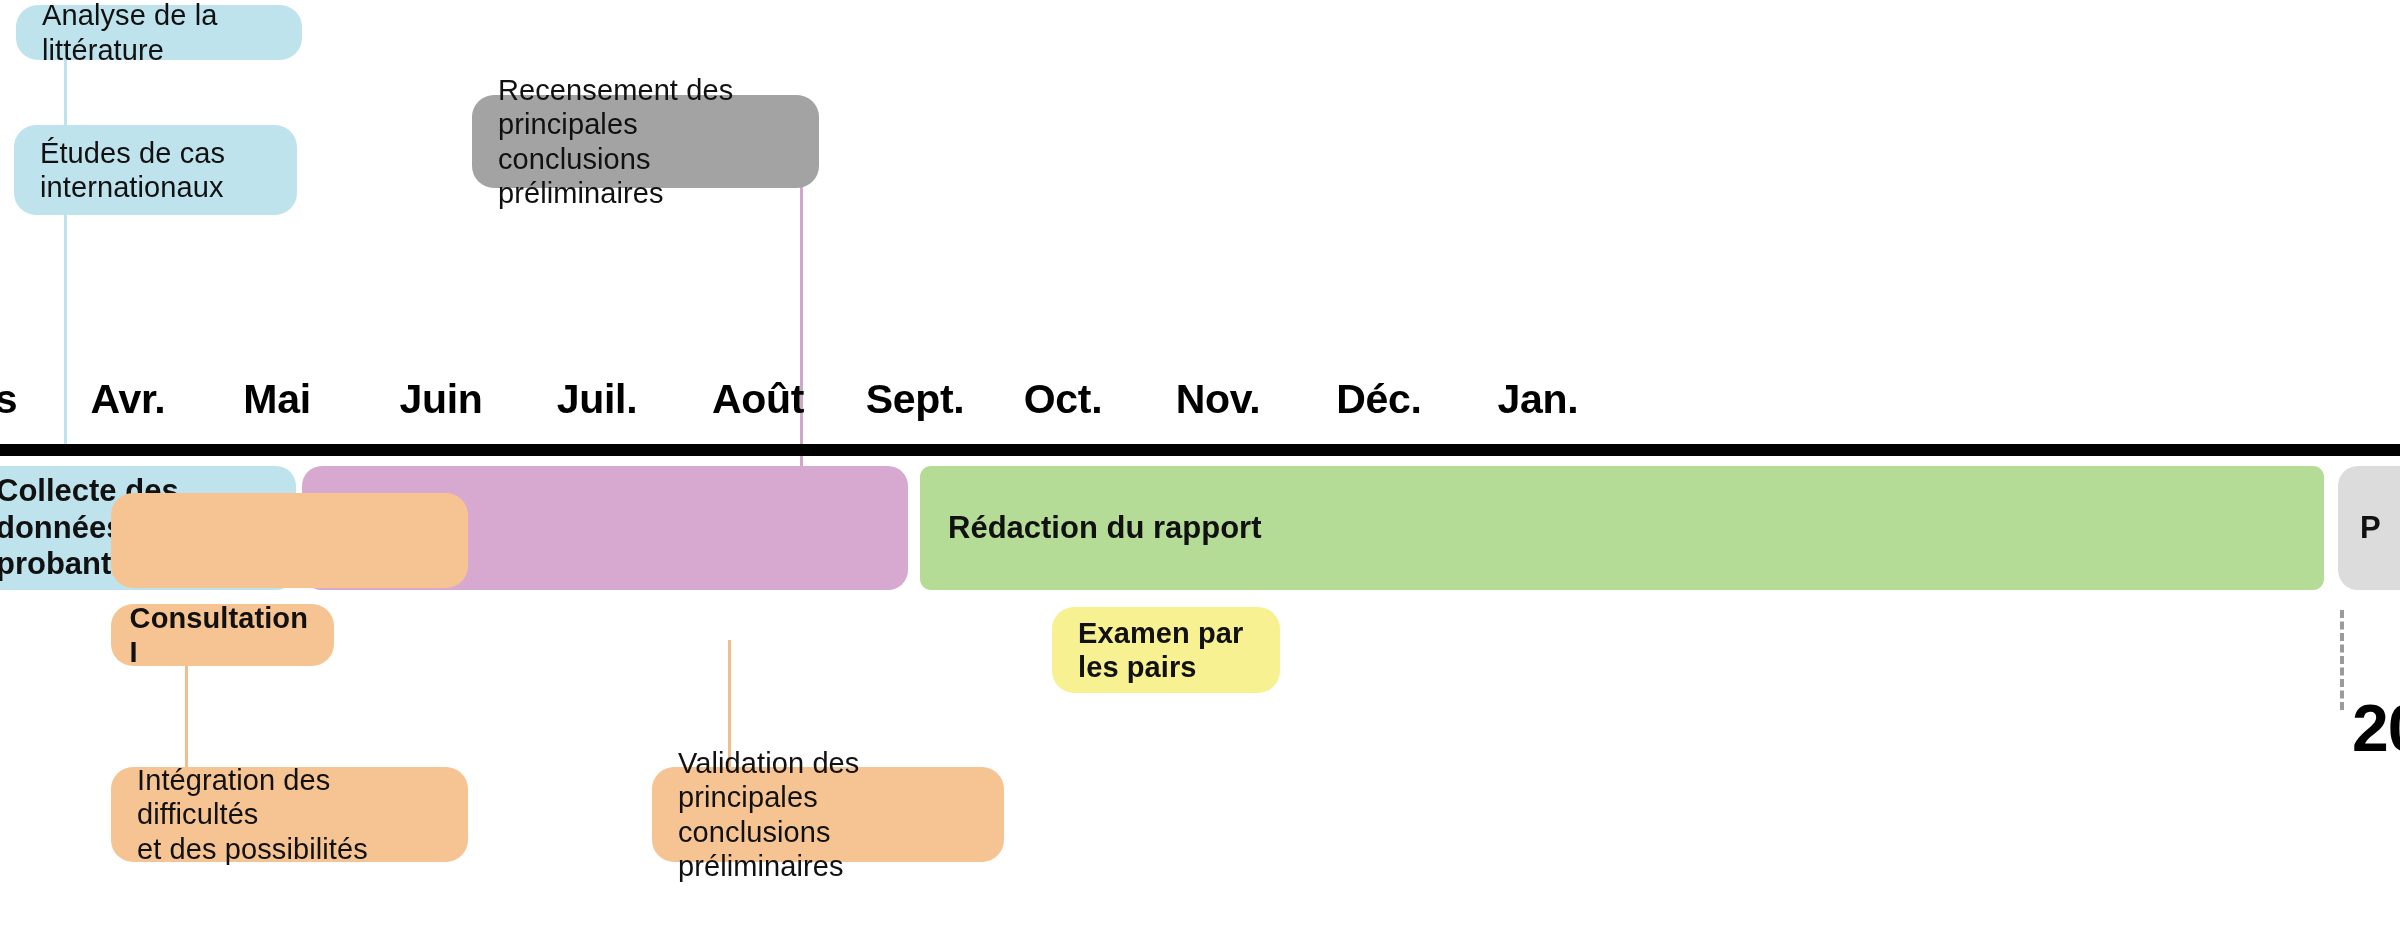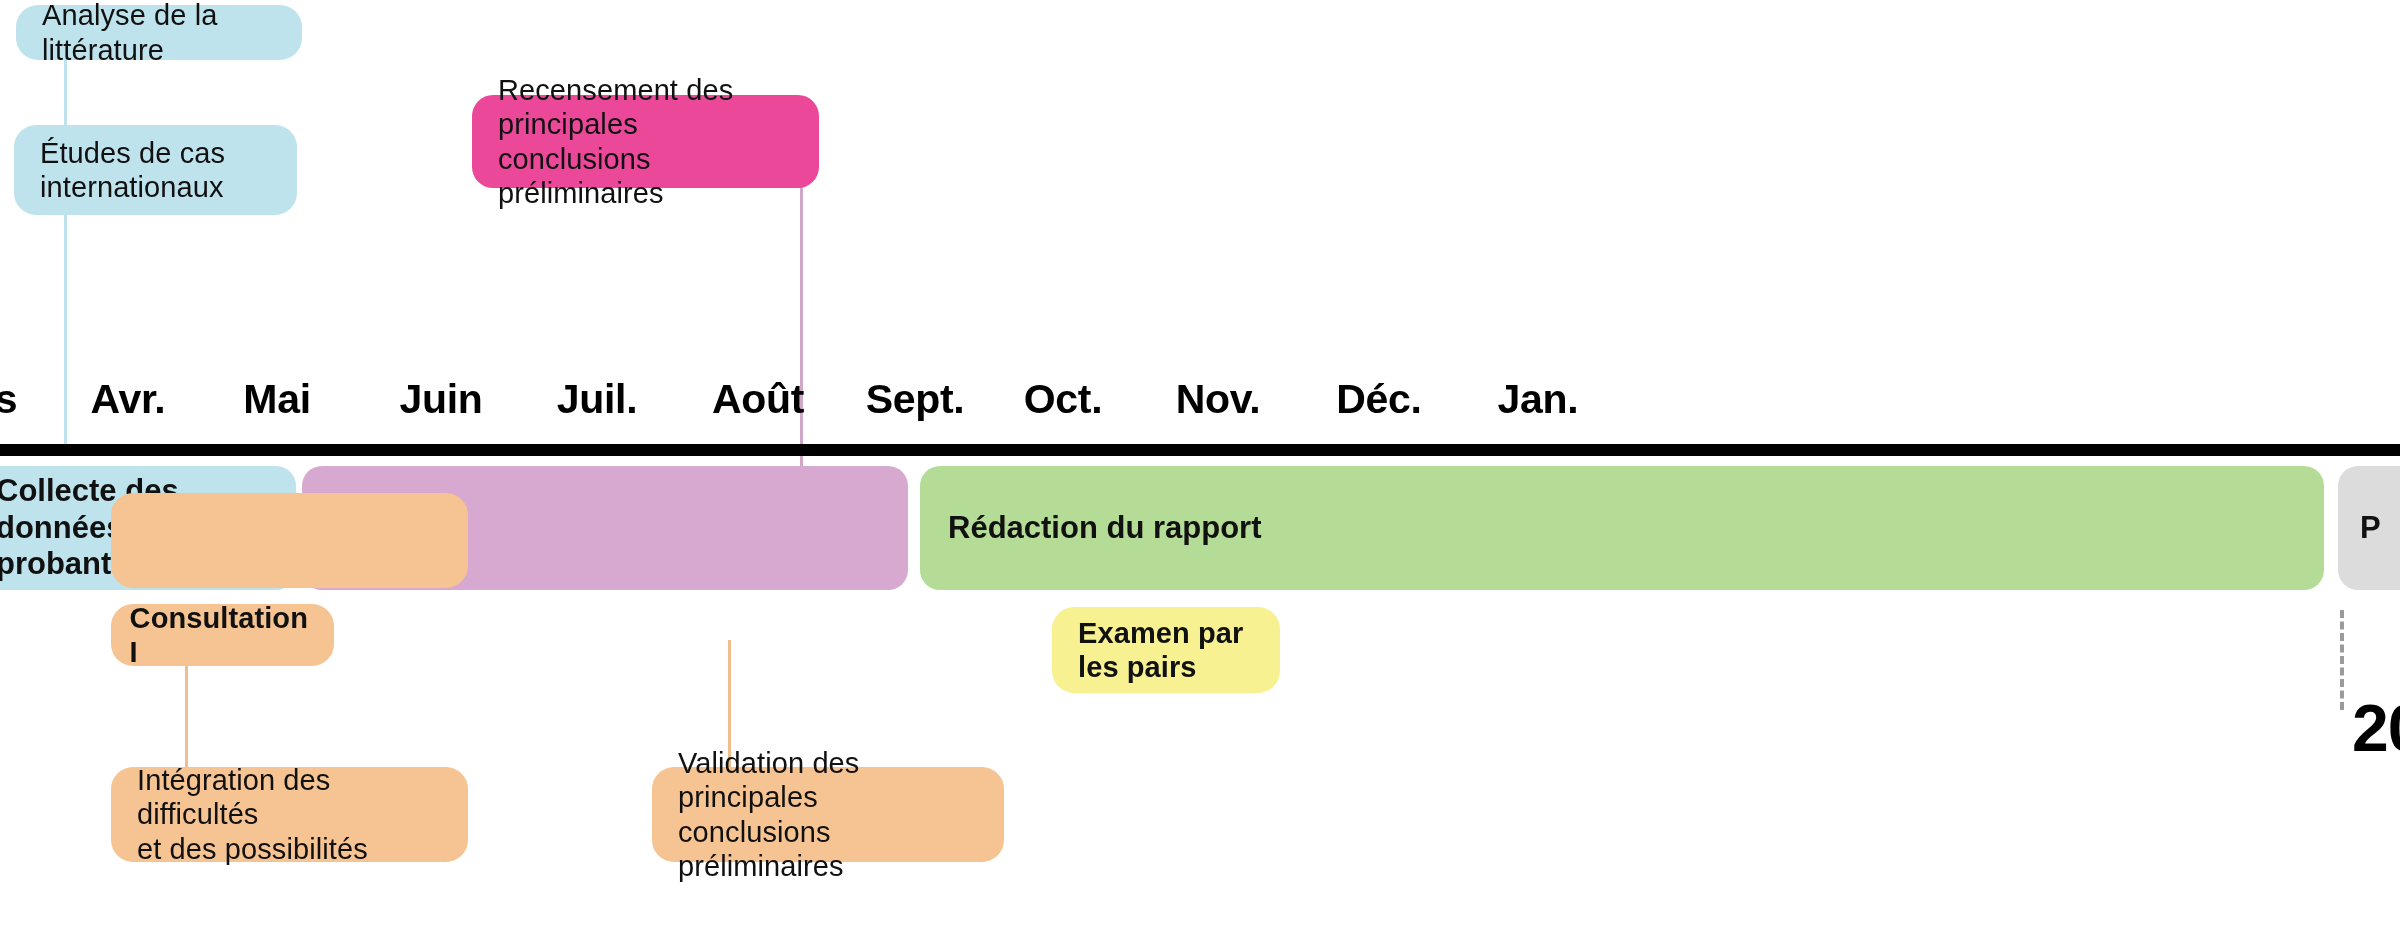--- a/index.html
+++ b/index.html
@@ -44,21 +44,21 @@
     line-height: 1.18;
     color: #111111;
     font-weight: 400;
     letter-spacing: 0.1px;
     white-space: pre-line;
   }
   .callout.bold .ctext {
     font-weight: 700;
   }
   .cal-blue   { background: #BEE3EC; }
-  .cal-purple { background: #ec4899; border-radius: 21px; }
+  .cal-purple { background: #a3a3a3; }
   .cal-orange { background: #F6C492; justify-content: flex-end; }
   .cal-yellow { background: #F7F191; }
 
   
   .month-label {
     position: absolute;
     top: 376px;
     font-size: 41px;
     font-weight: 700;
     color: #000000;
@@ -166,21 +166,21 @@
 
   <div class="phase ph-blue" style="left:-40px; width:336px; padding-left:36px;">
     <span class="ptext">Collecte des
 données probantes</span>
   </div>
 
   <div class="phase ph-purple" style="left:302px; width:606px;">
     <span class="ptext">Analyse</span>
   </div>
 
-  <div class="phase ph-green" style="left:920px; width:1404px;">
+  <div class="phase ph-green" style="left:920px; width:1404px;border-radius:11px;">
     <span class="ptext">Rédaction du rapport</span>
   </div>
 
   <div class="phase ph-gray" style="left:2338px; width:120px; padding-left:22px;">
     <span class="ptext">P</span>
   </div>
 
   <div class="callout cal-orange bold" style="left:111px; top:604px; width:223px; height:62px;">
     <span class="ctext">Consultation I</span>
   </div>

